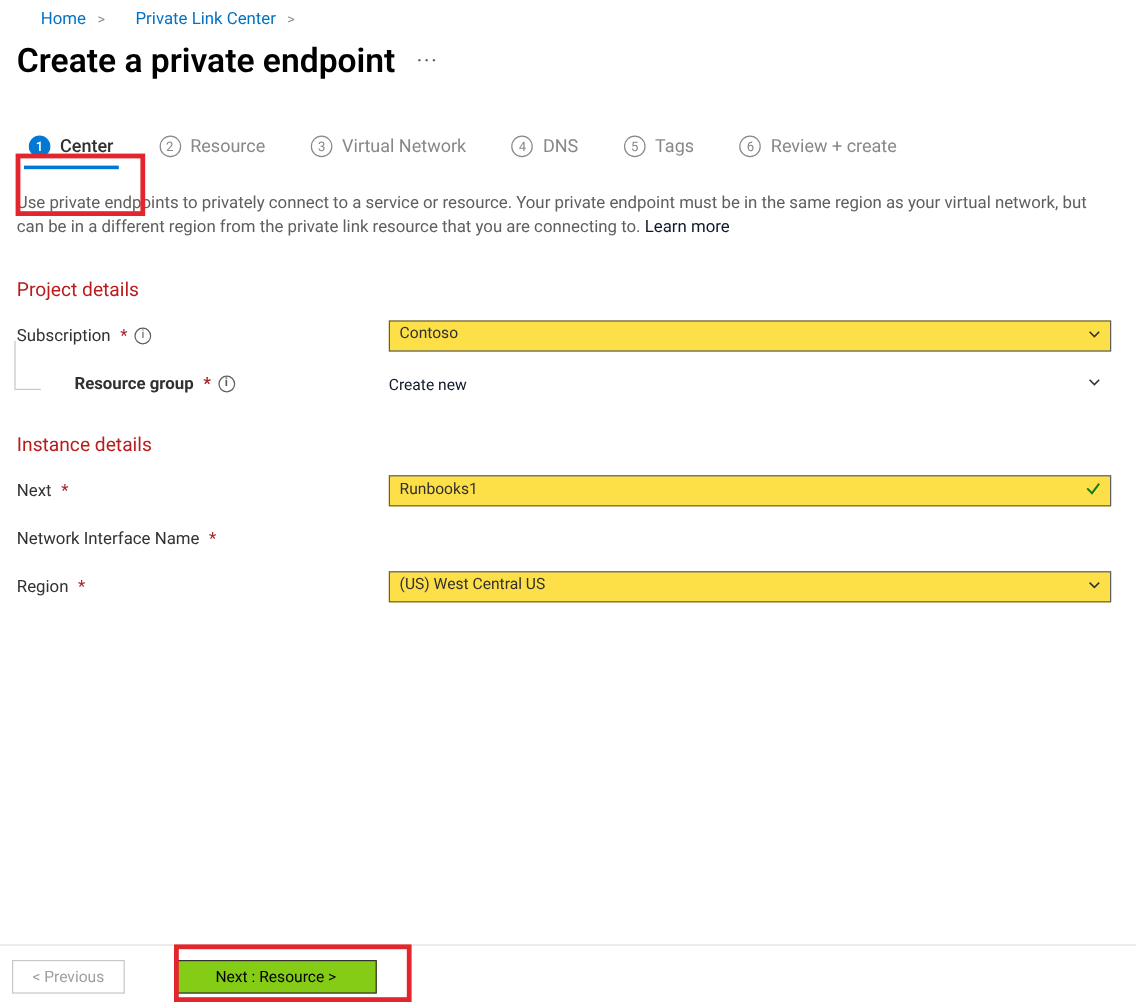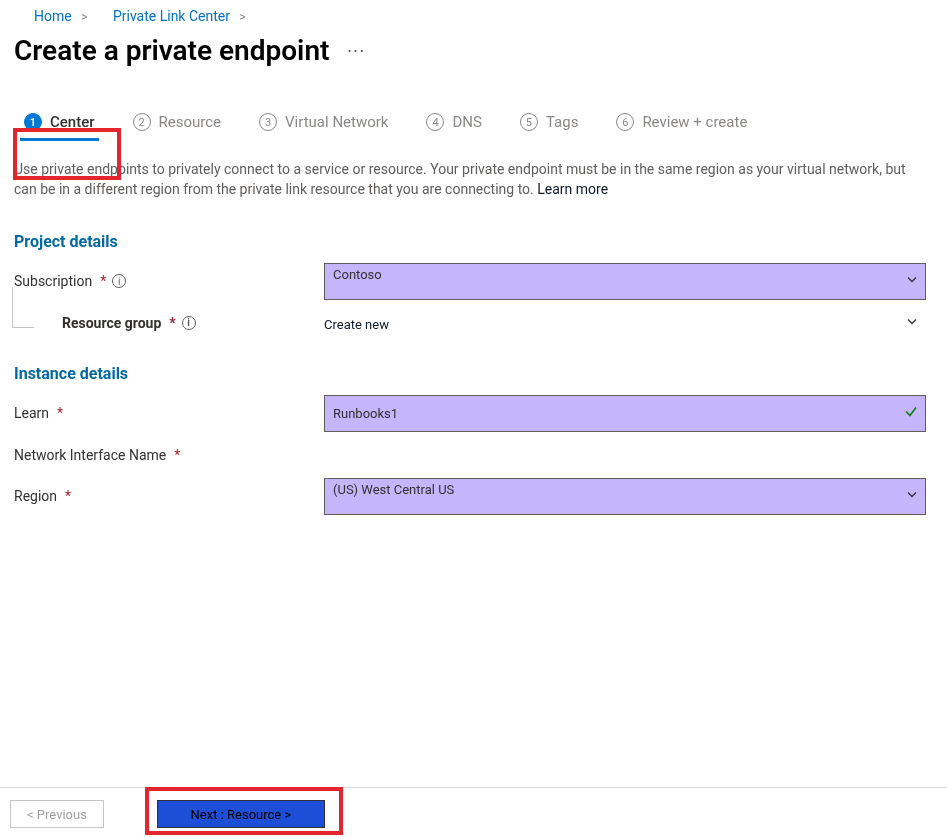--- a/index.html
+++ b/index.html
@@ -90,22 +90,22 @@
   }
   .intro {
     padding: 4px 18px 8px 14px;
     font-size: 14px;
     color: #605e5c;
     line-height: 1.45;
     max-width: 930px;
   }
   .section-title {
     font-size: 16px;
-    font-weight: 700;
-    color: #0369a1;
+    font-weight: 400;
+    color: #b91c1c;
     margin: 24px 0 12px 14px;
   }
   .field-row {
     display: flex;
     align-items: center;
     margin: 6px 0 6px 14px;
     min-height: 34px;
   }
   .field-row.indented { margin-left: 14px; }
   .field-row.indented .label-col::before {
@@ -148,23 +148,23 @@
     color: #605e5c;
     font-style: normal;
   }
   .input-col {
     flex: 1 1 auto;
     max-width: 602px;
     position: relative;
   }
   .control {
     width: 100%;
-    height: 37px;
+    height: 26px;
     border: 1px solid #605e5c;
-    background: #c4b5fd;
+    background: #fde047;
     font-size: 13px;
     padding: 3px 28px 3px 8px;
     color: #323130;
     font-family: inherit;
   }
   .control.select { cursor: pointer; }
   .control.highlight-select { border-color: #7a52b3; }
   .chevron {
     position: absolute;
     right: 8px; top: 50%;
@@ -185,28 +185,28 @@
     margin-top: 4px;
     font-size: 13px;
   }
   .footer {
     position: absolute;
     left: 0; right: 0;
     bottom: 0;
     border-top: 1px solid #e1dfdd;
     padding: 12px 14px 10px 10px;
     display: flex;
-    gap: 29px;
+    gap: 18px;
     align-items: center;
   }
   .btn {
     height: 28px;
     padding: 0 16px;
     border: 1px solid #8a8886;
-    background: #1d4ed8;
+    background: #84cc16;
     font-size: 13px;
     font-family: inherit;
     cursor: pointer;
   }
   .btn.disabled {
     color: #a19f9d;
     border-color: #c8c6c4;
     cursor: default;
     background: #fff;
   }
@@ -295,21 +295,21 @@
         </svg>
     </span>
     <a href="#" class="sub-link">Create new</a>
   </div>
 </div>
 
 <div class="section-title">Instance details</div>
 
 <div class="field-row">
   <div class="label-col">
-    <span>Learn</span>
+    <span>Next</span>
     <span class="req">*</span>
   </div>
   <div class="input-col">
     <input class="control" type="text" value="Runbooks1" style="">
     <span class="check-icon">
       <svg width="14" height="14" viewBox="0 0 14 14">
           <polyline points="2,7 6,11 12,3" fill="none" stroke="#107c10" stroke-width="1.6"></polyline>
         </svg>
     </span>
   </div>

